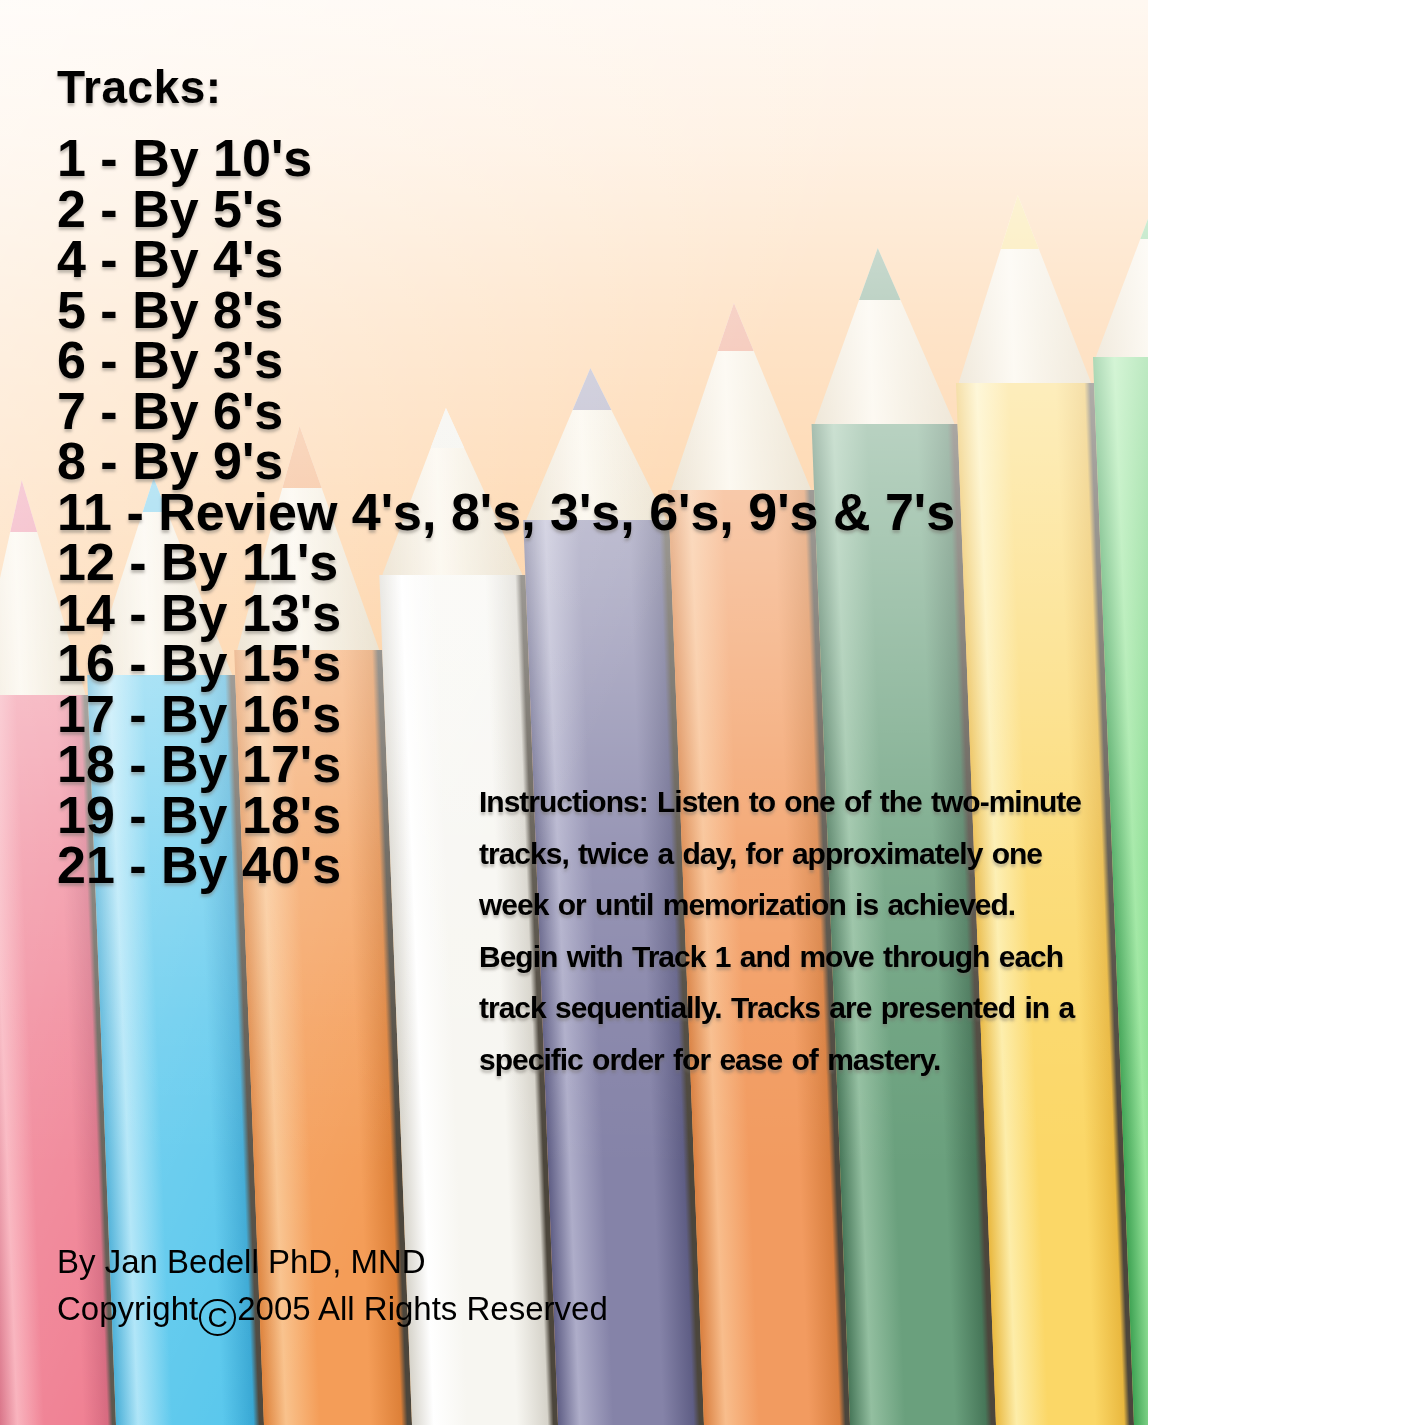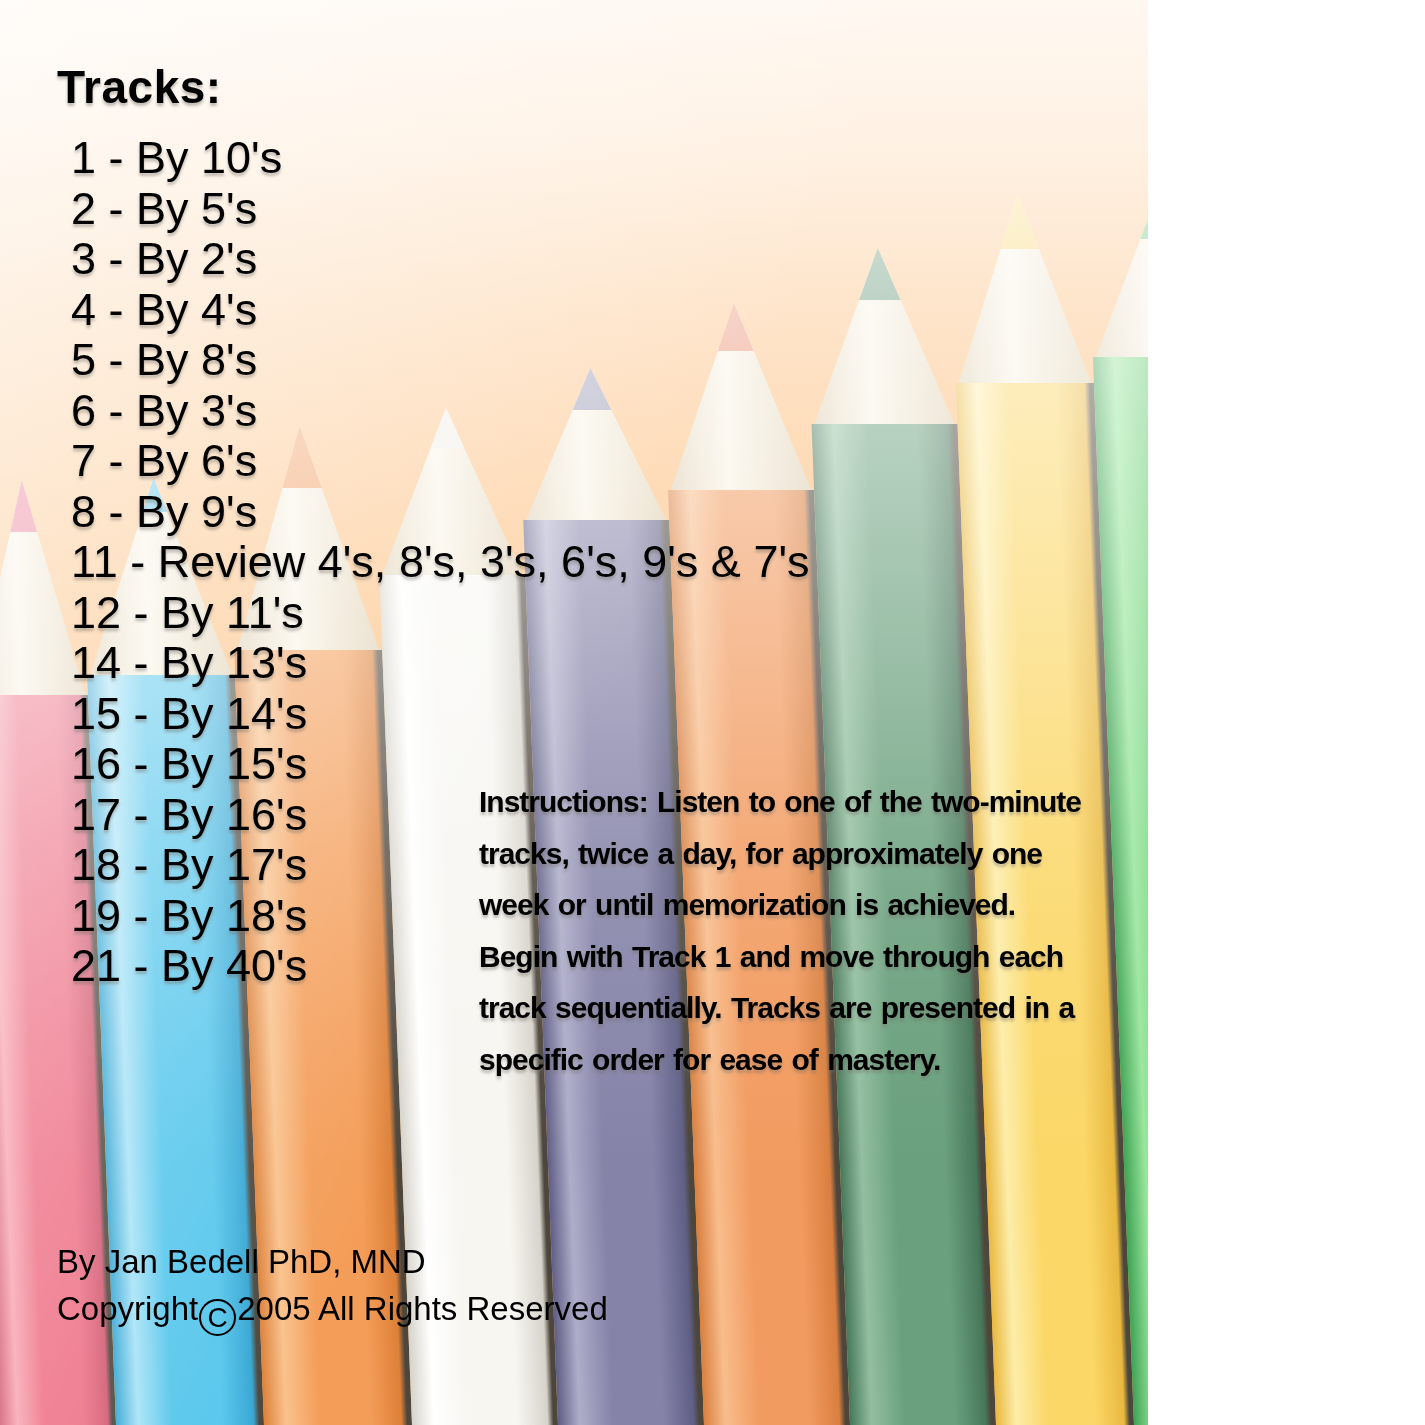--- a/index.html
+++ b/index.html
@@ -36,22 +36,22 @@
         rgba(255,255,255,0) 82%);
   }
   
   .content{position:absolute;left:0;top:0;width:100%;height:100%;}
   .shadowed{text-shadow:0 3px 3px rgba(115,110,105,.45);}
   .tracks-heading{
     position:absolute;left:57px;top:60px;margin:0;
     font-size:46px;font-weight:bold;letter-spacing:.5px;
   }
   .track-list{
-    position:absolute;left:71px;top:133px;
-    font-size:45px;font-weight:normal;line-height:50.5px;white-space:nowrap;
+    position:absolute;left:57px;top:133px;
+    font-size:52px;font-weight:bold;line-height:50.5px;white-space:nowrap;
   }
   .description{
     position:absolute;left:421px;top:104px;margin:0;
     font-size:40px;font-weight:bold;line-height:50px;
     white-space:pre-line;
   }
   .instructions{
     position:absolute;left:479px;top:776px;margin:0;
     font-size:30px;font-weight:bold;line-height:51.5px;
     letter-spacing:-1px;word-spacing:2px;white-space:pre-line;
@@ -133,30 +133,28 @@
 
   <div class="fade-overlay"></div>
 
   <div class="content">
 
     <h1 class="tracks-heading shadowed">Tracks:</h1>
 
     <div class="track-list shadowed" id="track-list">
         <div>1 - By 10's</div>
         <div>2 - By 5's</div>
-        <div>3 - By 2's</div>
         <div>4 - By 4's</div>
         <div>5 - By 8's</div>
         <div>6 - By 3's</div>
         <div>7 - By 6's</div>
         <div>8 - By 9's</div>
         <div>11 - Review 4's, 8's, 3's, 6's, 9's &amp; 7's</div>
         <div>12 - By 11's</div>
         <div>14 - By 13's</div>
-        <div>15 - By 14's</div>
         <div>16 - By 15's</div>
         <div>17 - By 16's</div>
         <div>18 - By 17's</div>
         <div>19 - By 18's</div>
         <div>21 - By 40's</div>
       </div>
 
 
     <p class="instructions shadowed">Instructions: Listen to one of the two-minute
 tracks, twice a day, for approximately one

